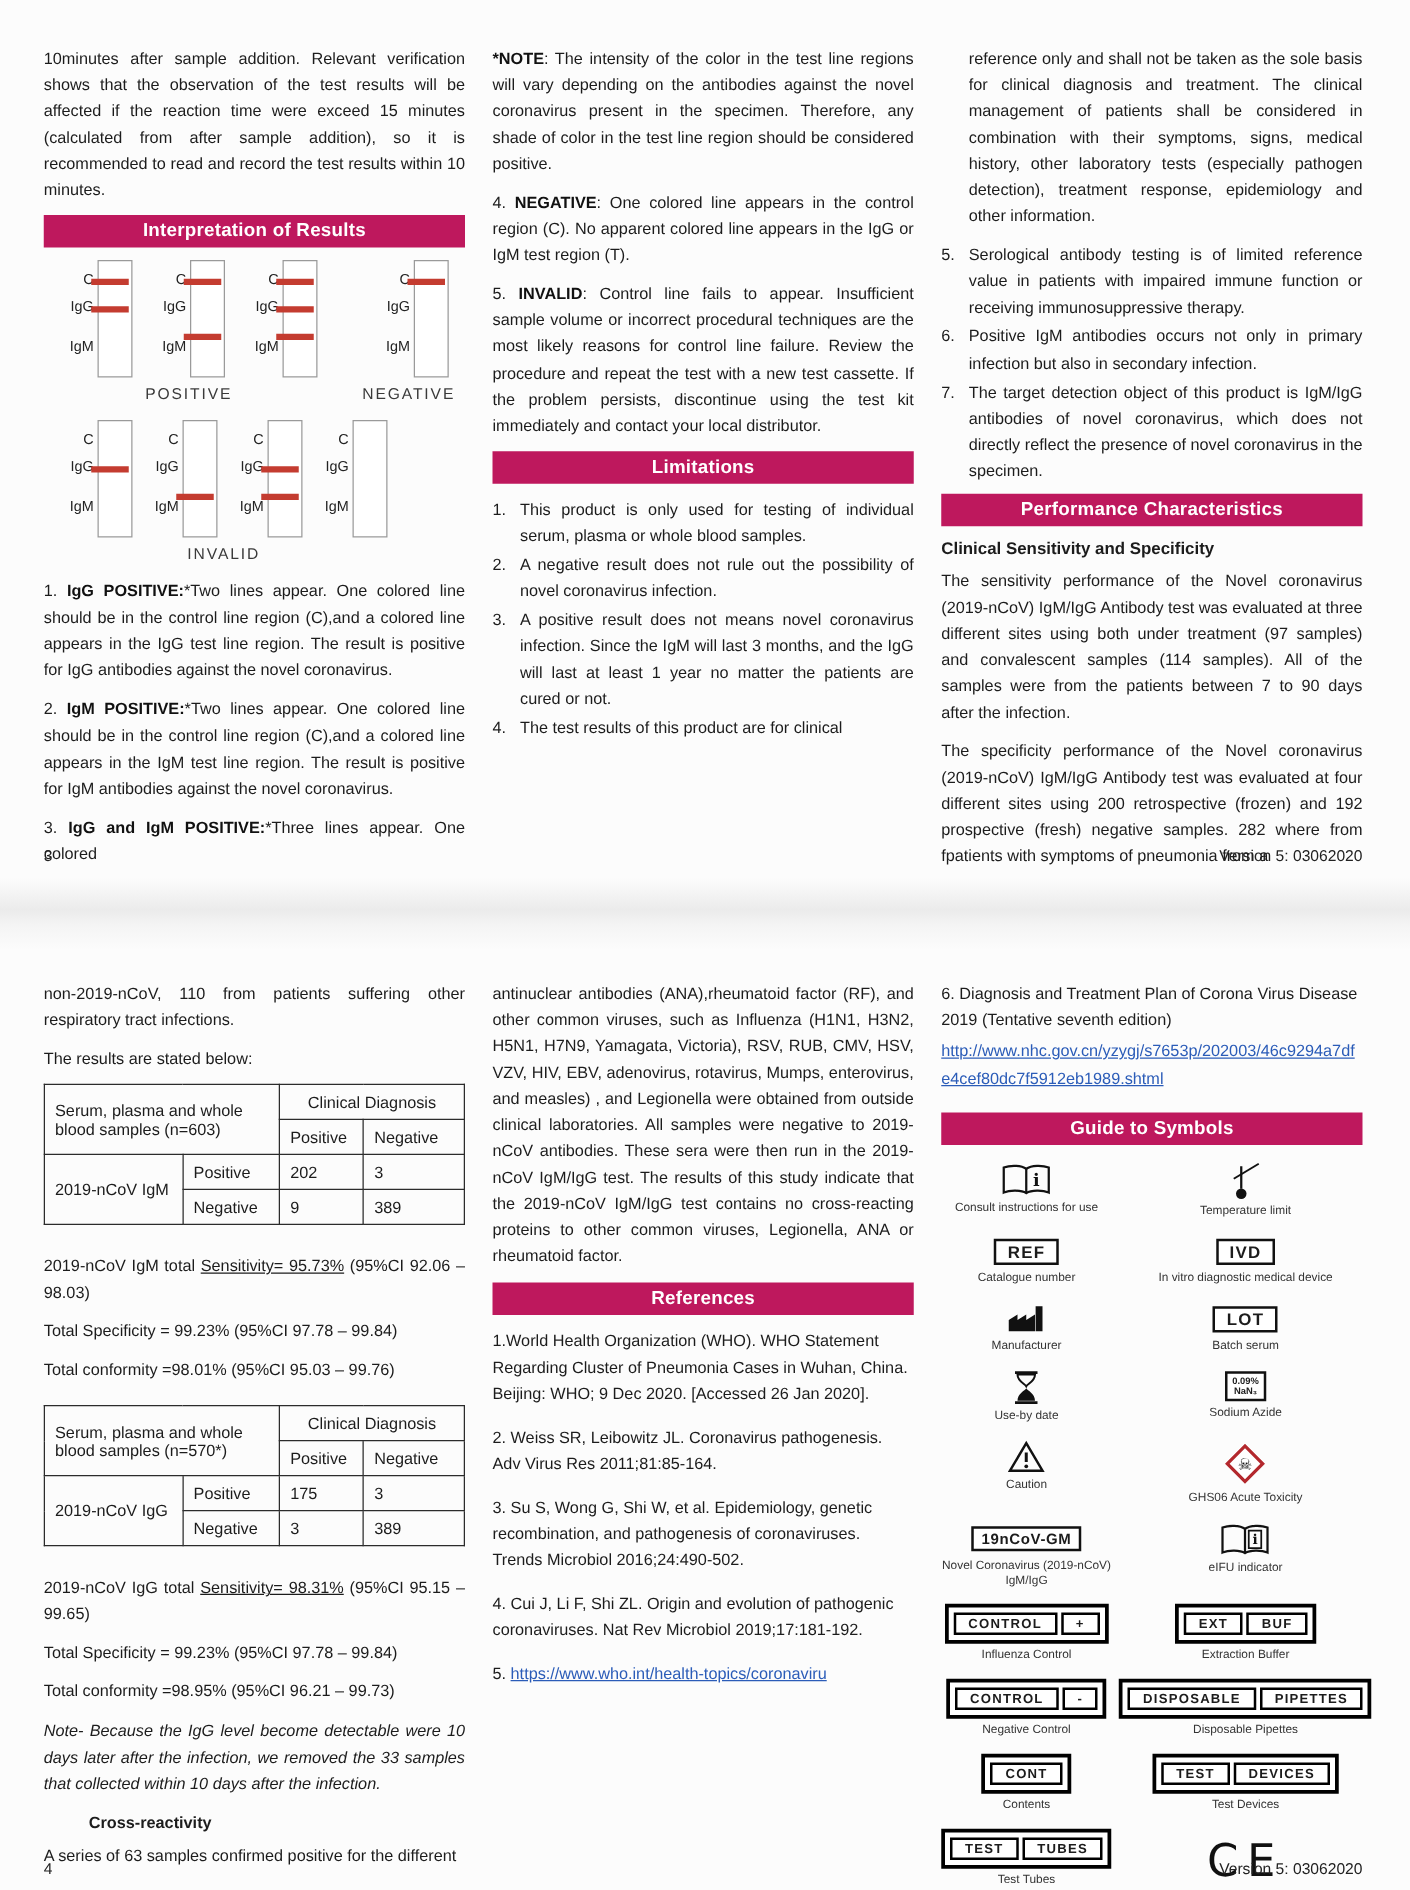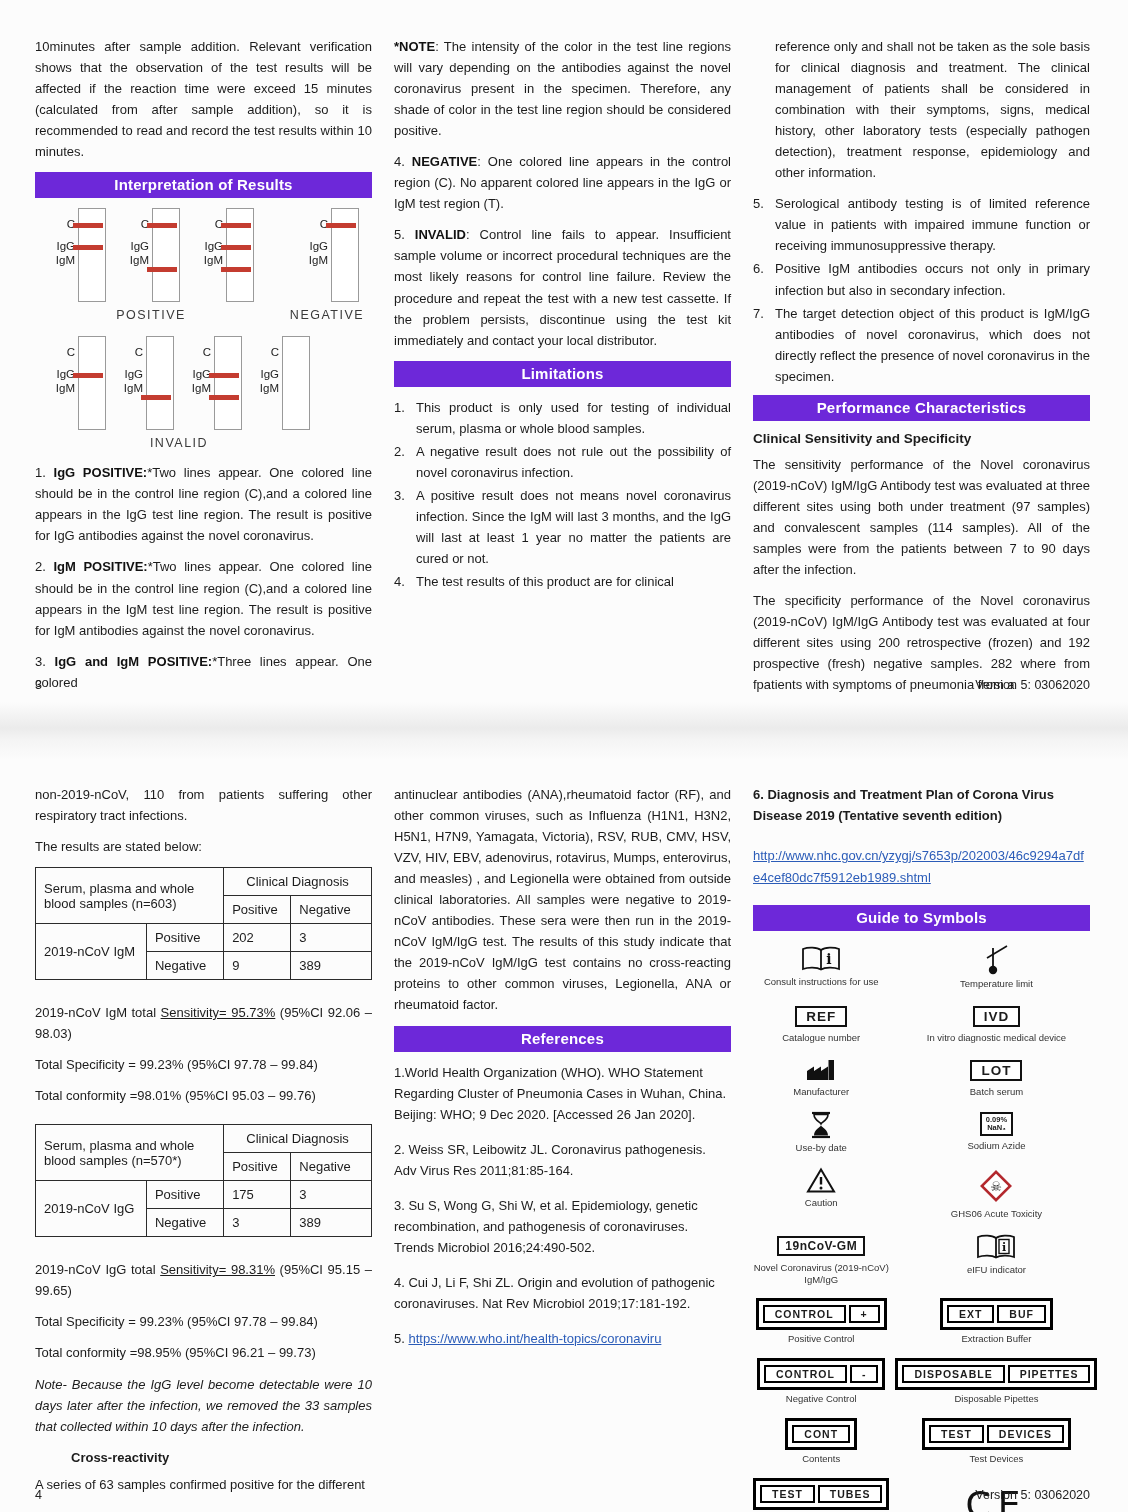--- a/index.html
+++ b/index.html
@@ -7,39 +7,39 @@
   .page{position:relative;}
   #p3{height:702px;}
   #p4{height:752px;}
   .page-sep{height:58px;background:linear-gradient(#fcfcfc 0%,#ebebeb 45%,#f4f4f4 65%,#fcfcfc 100%);}
   .cols{display:flex;gap:22px;padding:36px 38px 0 35px;}
   #p4 .cols{padding-top:24px;}
   .col{width:337px;flex:none;}
   p{margin:0 0 10px 0;}
   .body{font-size:13px;line-height:1.62;}
   .j{text-align:justify;}
-  .bar{background:#6d28d9;color:#fff;text-align:center;font-weight:bold;font-size:15px;padding:4px 0 5px 0;margin:8px 0 10px 0;letter-spacing:.2px;}
+  .bar{background:#be185d;color:#fff;text-align:center;font-weight:bold;font-size:15px;padding:4px 0 5px 0;margin:8px 0 10px 0;letter-spacing:.2px;}
   b{color:#111;}
   .li{display:flex;font-size:13px;line-height:1.62;margin-bottom:2px;}
   .li .n{width:22px;flex:none;}
   .li .t{flex:1;text-align:justify;}
   .cont-indent{padding-left:22px;}
   .subhead{font-weight:bold;font-size:13.5px;margin:2px 0 8px 0;}
   .pfoot{position:absolute;left:35px;right:38px;bottom:10px;display:flex;justify-content:space-between;font-size:12.5px;color:#222;}
   .version{text-align:right;}
   
   .diagram{margin:4px 0 10px 0;}
   .cassette-row{display:flex;margin-left:12px;}
   .cassette{position:relative;width:60px;height:94px;flex:none;}
   .row1 .cassette{margin-right:14px;}
   .row1 .cassette:last-child{margin-left:auto;margin-right:12px;}
   .row2 .cassette{margin-right:8px;}
   .strip{position:absolute;left:31px;top:0;width:28px;height:94px;border:1.3px solid #9a9a9a;background:#fff;box-sizing:border-box;}
   .c-label{position:absolute;left:0;width:28px;text-align:right;font-size:11.5px;color:#222;}
-  .c-label.c{top:10px;}.c-label.igg{top:32px;}.c-label.igm{top:46px;}
+  .c-label.c{top:10px;}.c-label.igg{top:32px;}.c-label.igm{top:64px;}
   .tline{position:absolute;left:-6px;right:2px;height:4.6px;background:#c43c30;}
   .tline.c{top:14px;}.tline.igg{top:36px;}.tline.igm{top:58px;}
   .caprow{display:flex;margin:6px 0 14px 12px;font-size:12.5px;letter-spacing:1.5px;color:#3a3a3a;}
   .caprow .pos{width:208px;text-align:center;}
   .caprow .neg{margin-left:auto;width:90px;text-align:center;margin-right:0px;}
   .cap-invalid{width:264px;text-align:center;font-size:12.5px;letter-spacing:1.5px;color:#3a3a3a;margin:6px 0 12px 12px;}
   
   table.dtable{border-collapse:collapse;width:100%;margin:4px 0 22px 0;font-size:13px;}
   table.dtable td{border:1.4px solid #2b2b2b;padding:6px 8px;vertical-align:middle;}
   td.hdiag{text-align:center;}
@@ -291,21 +291,21 @@
       <p class="refblock">1.World Health Organization (WHO). WHO Statement Regarding Cluster of Pneumonia Cases in Wuhan, China. Beijing: WHO; 9 Dec 2020. [Accessed 26 Jan 2020].</p>
       <p class="refblock">2. Weiss SR, Leibowitz JL. Coronavirus pathogenesis. Adv Virus Res 2011;81:85-164.</p>
       <p class="refblock">3. Su S, Wong G, Shi W, et al. Epidemiology, genetic recombination, and pathogenesis of coronaviruses. Trends Microbiol 2016;24:490-502.</p>
       <p class="refblock">4. Cui J, Li F, Shi ZL. Origin and evolution of pathogenic coronaviruses. Nat Rev Microbiol 2019;17:181-192.</p>
       <p class="refblock">
         <span>5. </span><a class="doclink" href="#">https://www.who.int/health-topics/coronaviru</a>
       </p>
     </div>
 
     <div class="col">
-      <p class="body" style="margin-bottom:19px;font-weight:bold;">6. Diagnosis and Treatment Plan of Corona Virus Disease 2019 (Tentative seventh edition)</p>
+      <p class="body" style="margin-bottom:4px;">6. Diagnosis and Treatment Plan of Corona Virus Disease 2019 (Tentative seventh edition)</p>
       <p class="body" style="line-height:1.7;">
         <a class="doclink" href="#">http://www.nhc.gov.cn/yzygj/s7653p/202003/46c9294a7dfe4cef80dc7f5912eb1989.shtml</a>
       </p>
       <div class="bar" style="margin-top:16px;"><span>Guide to Symbols</span></div>
       <div class="sym-grid" id="symbols-grid">
           <div class="sym">
             <div class="sym-ic">
               <svg width="42" height="28" viewBox="0 0 42 28">
                 <path d="M21 5 C17 2 8 2 3 4 L3 24 C8 22 17 22 21 24.5 C25 22 34 22 39 24 L39 4 C34 2 25 2 21 5 Z" fill="none" stroke="#111" stroke-width="1.8"></path>
                 <line x1="21" y1="5" x2="21" y2="24.5" stroke="#111" stroke-width="1.8"></line>
@@ -407,21 +407,21 @@
             </div>
             <div class="sym-lab">eIFU indicator</div>
           </div>
           <div class="sym">
             <div class="sym-ic">
               <div class="duo">
                 <span>CONTROL</span>
                 <span>+</span>
               </div>
             </div>
-            <div class="sym-lab">Positive Control</div>
+            <div class="sym-lab">Influenza Control</div>
           </div>
           <div class="sym">
             <div class="sym-ic">
               <div class="duo">
                 <span>EXT</span>
                 <span>BUF</span>
               </div>
             </div>
             <div class="sym-lab">Extraction Buffer</div>
           </div>

